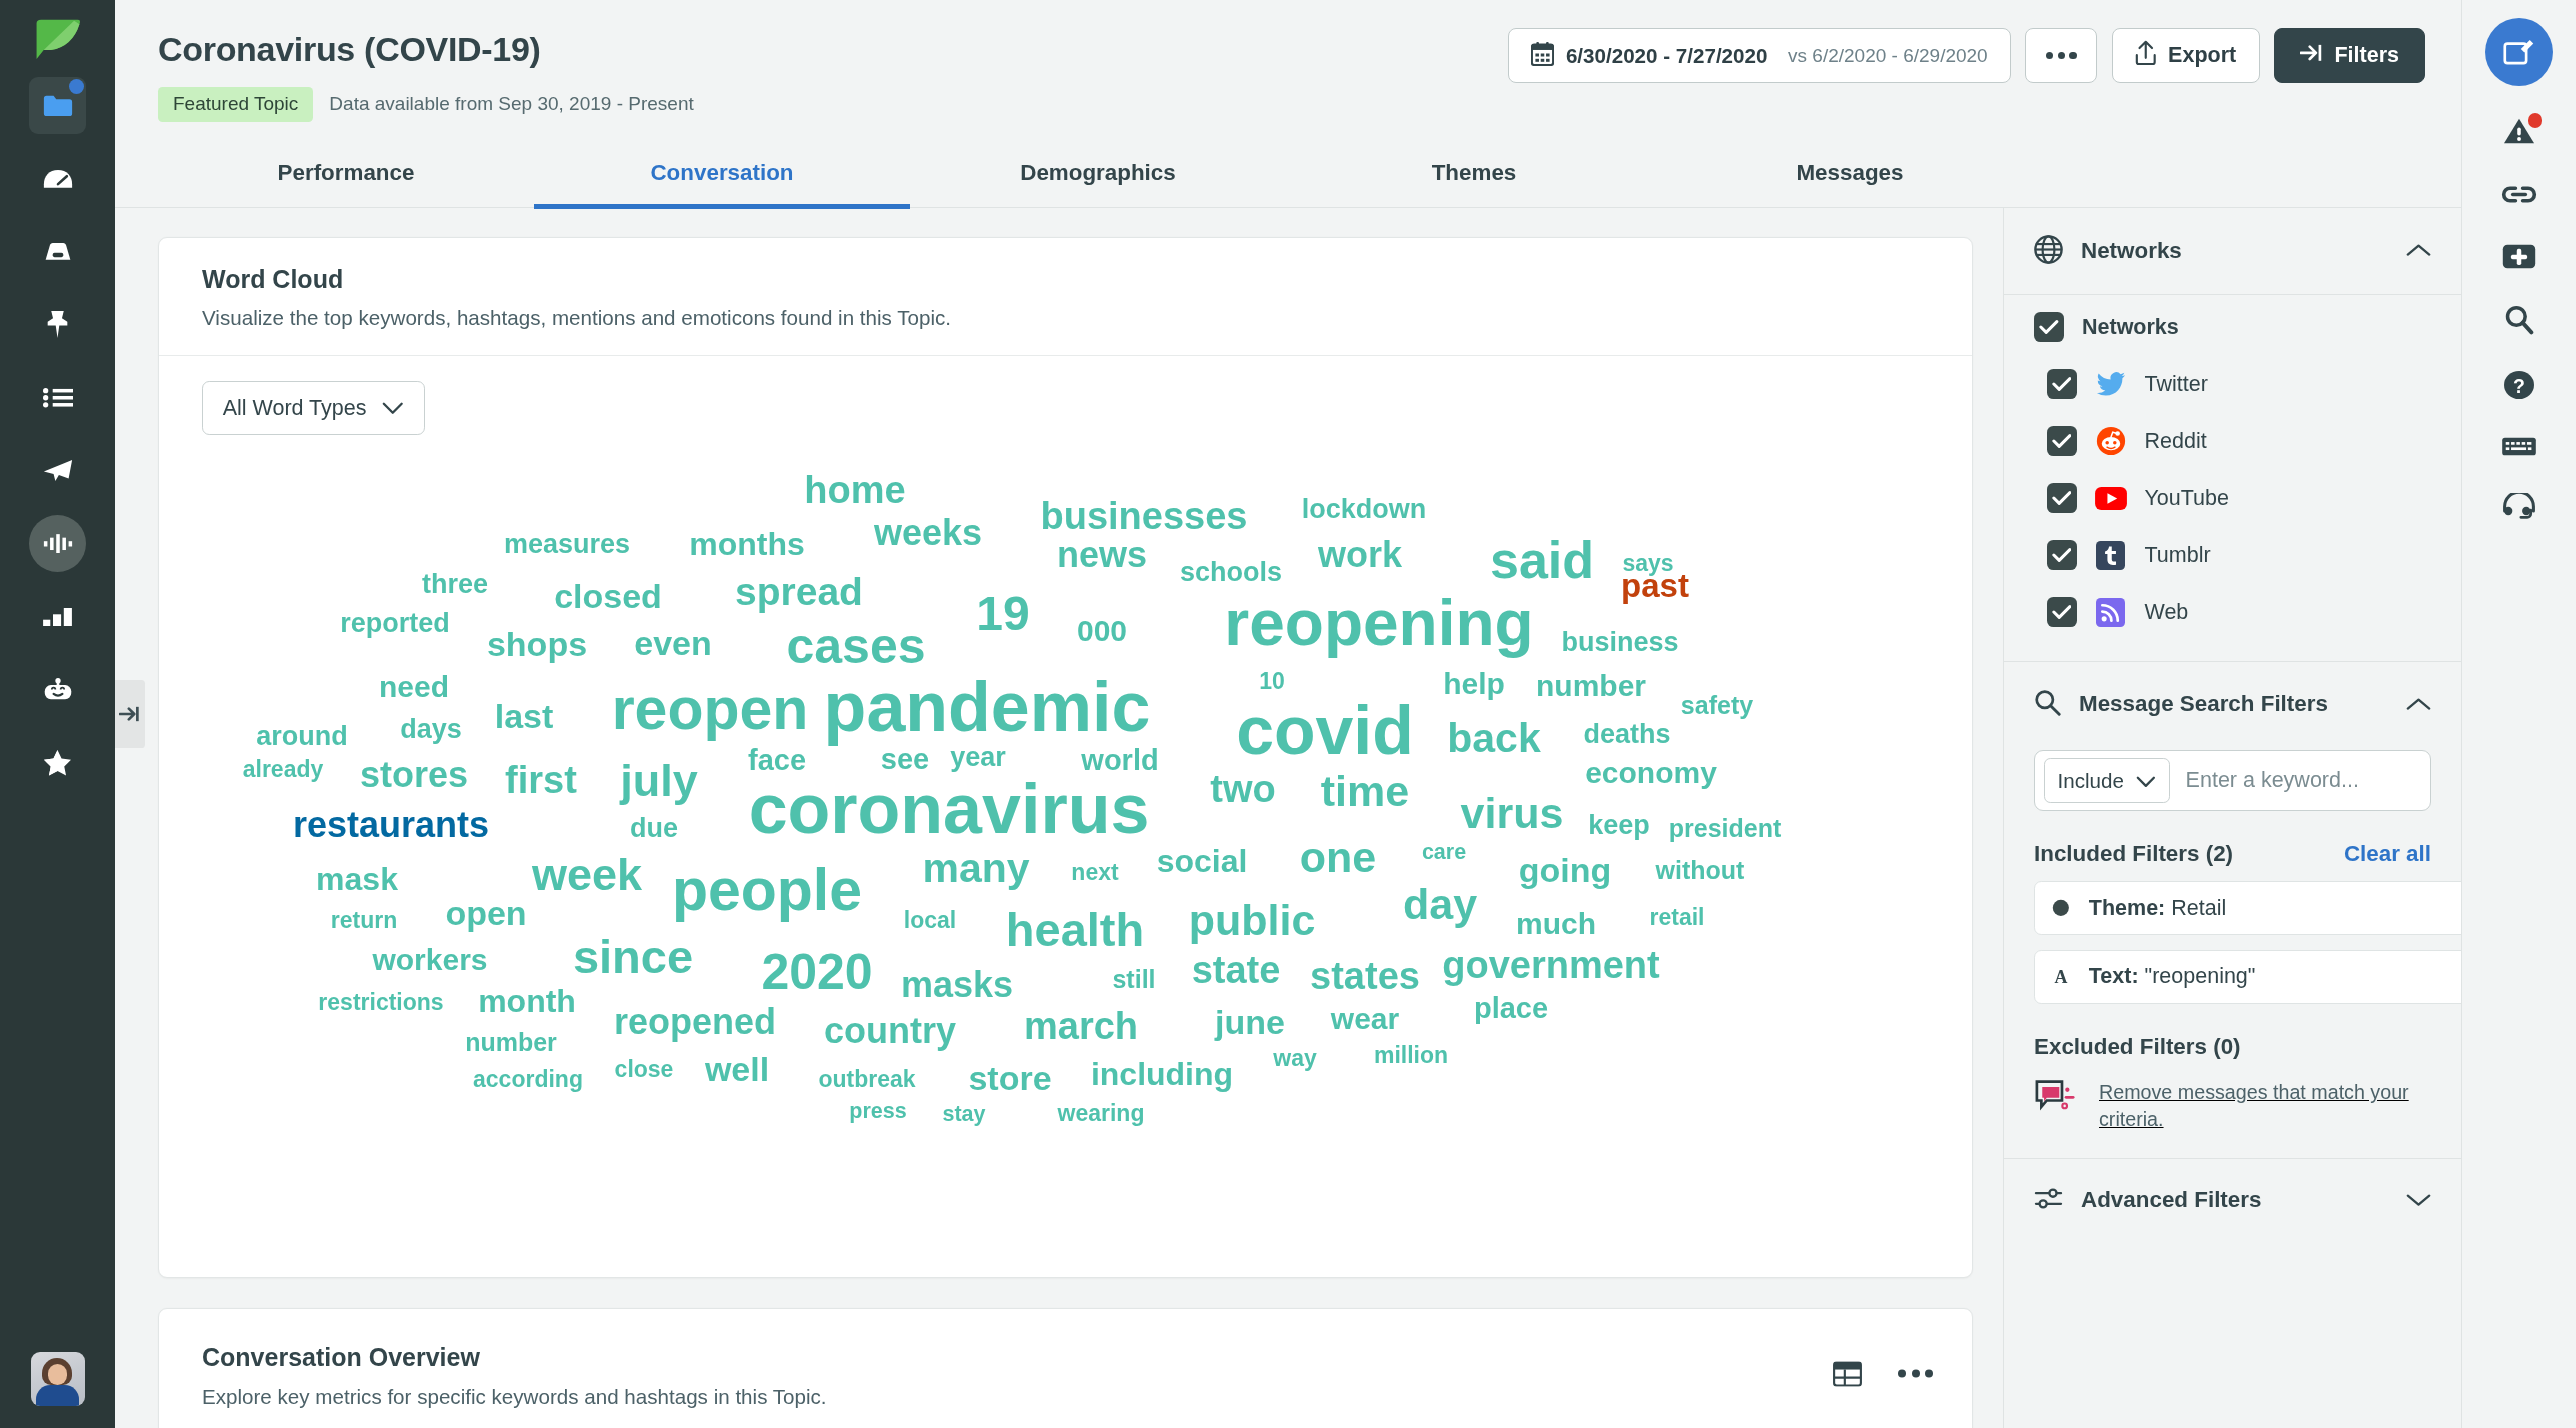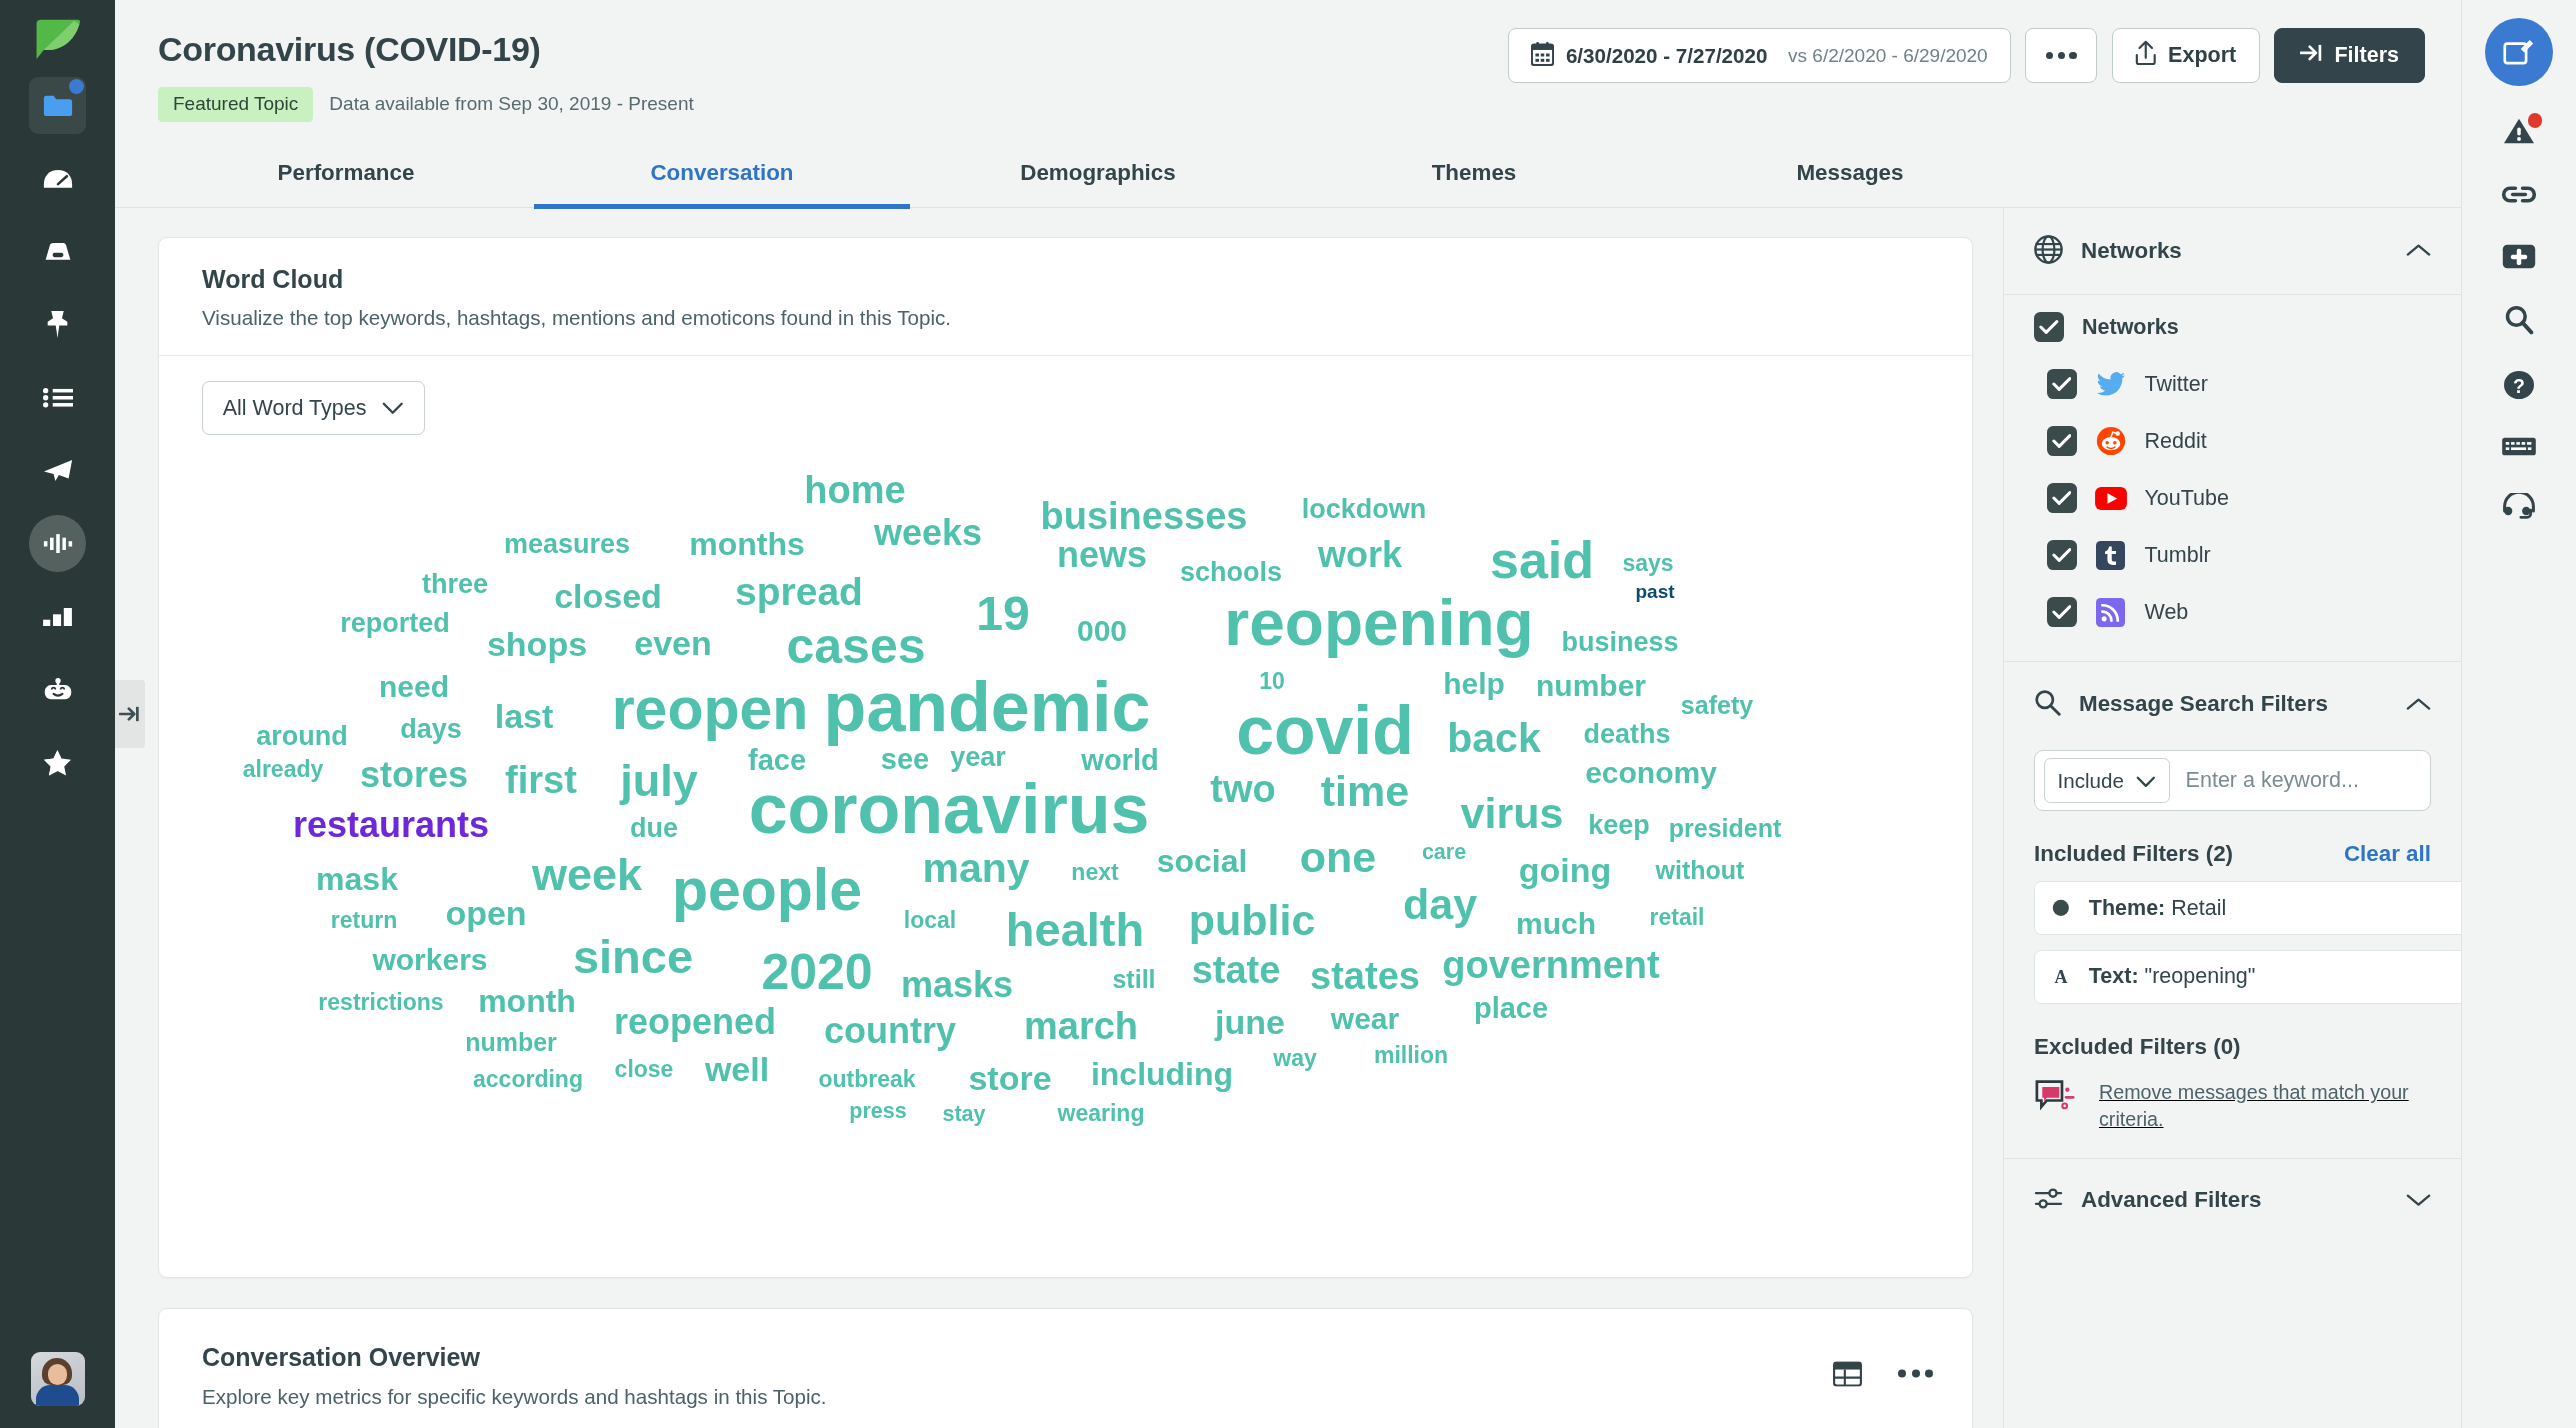--- a/index.html
+++ b/index.html
@@ -414,21 +414,21 @@
               <span class="wc-word" style="font-size: 41px; left: 799px; top: 433px; color: rgb(79, 193, 172);">many</span>
               <span class="wc-word" style="font-size: 39px; left: 622px; top: 156px; color: rgb(79, 193, 172);">spread</span>
               <span class="wc-word" style="font-size: 38px; left: 967px; top: 81px; color: rgb(79, 193, 172);">businesses</span>
               <span class="wc-word" style="font-size: 38px; left: 1066px; top: 354px; color: rgb(79, 193, 172);">two</span>
               <span class="wc-word" style="font-size: 38px; left: 1059px; top: 535px; color: rgb(79, 193, 172);">state</span>
               <span class="wc-word" style="font-size: 38px; left: 1188px; top: 541px; color: rgb(79, 193, 172);">states</span>
               <span class="wc-word" style="font-size: 38px; left: 1374px; top: 530px; color: rgb(79, 193, 172);">government</span>
               <span class="wc-word" style="font-size: 38px; left: 904px; top: 591px; color: rgb(79, 193, 172);">march</span>
               <span class="wc-word" style="font-size: 36px; left: 713px; top: 596px; color: rgb(79, 193, 172);">country</span>
               <span class="wc-word" style="font-size: 36px; left: 780px; top: 550px; color: rgb(79, 193, 172);">masks</span>
-              <span class="wc-word" style="font-size: 36px; left: 214px; top: 390px; color: #6d28d9;">restaurants</span>
+              <span class="wc-word" style="font-size: 36px; left: 214px; top: 390px; color: #0369a1;">restaurants</span>
               <span class="wc-word" style="font-size: 38px; left: 364px; top: 345px; color: rgb(79, 193, 172);">first</span>
               <span class="wc-word" style="font-size: 36px; left: 237px; top: 340px; color: rgb(79, 193, 172);">stores</span>
               <span class="wc-word" style="font-size: 36px; left: 751px; top: 98px; color: rgb(79, 193, 172);">weeks</span>
               <span class="wc-word" style="font-size: 38px; left: 678px; top: 55px; color: rgb(79, 193, 172);">home</span>
               <span class="wc-word" style="font-size: 36px; left: 518px; top: 587px; color: rgb(79, 193, 172);">reopened</span>
               <span class="wc-word" style="font-size: 36px; left: 1183px; top: 120px; color: rgb(79, 193, 172);">work</span>
               <span class="wc-word" style="font-size: 36px; left: 925px; top: 120px; color: rgb(79, 193, 172);">news</span>
               <span class="wc-word" style="font-size: 34px; left: 431px; top: 161px; color: rgb(79, 193, 172);">closed</span>
               <span class="wc-word" style="font-size: 32px; left: 570px; top: 109px; color: rgb(79, 193, 172);">months</span>
               <span class="wc-word" style="font-size: 32px; left: 350px; top: 566px; color: rgb(79, 193, 172);">month</span>
@@ -462,21 +462,21 @@
               <span class="wc-word" style="font-size: 27px; left: 1443px; top: 207px; color: rgb(79, 193, 172);">business</span>
               <span class="wc-word" style="font-size: 27px; left: 801px; top: 322px; color: rgb(79, 193, 172);">year</span>
               <span class="wc-word" style="font-size: 27px; left: 218px; top: 188px; color: rgb(79, 193, 172);">reported</span>
               <span class="wc-word" style="font-size: 27px; left: 254px; top: 294px; color: rgb(79, 193, 172);">days</span>
               <span class="wc-word" style="font-size: 27px; left: 125px; top: 301px; color: rgb(79, 193, 172);">around</span>
               <span class="wc-word" style="font-size: 27px; left: 278px; top: 149px; color: rgb(79, 193, 172);">three</span>
               <span class="wc-word" style="font-size: 27px; left: 477px; top: 393px; color: rgb(79, 193, 172);">due</span>
               <span class="wc-word" style="font-size: 30px; left: 925px; top: 196px; color: rgb(79, 193, 172);">000</span>
               <span class="wc-word" style="font-size: 23px; left: 1095px; top: 246px; color: rgb(79, 193, 172);">10</span>
               <span class="wc-word" style="font-size: 23px; left: 1471px; top: 128px; color: rgb(79, 193, 172);">says</span>
-              <span class="wc-word" style="font-size: 19px; left: 1478px; top: 156px; color: #0c4a6e;">past</span>
+              <span class="wc-word" style="font-size: 33px; left: 1478px; top: 150px; color: #c2410c;">past</span>
               <span class="wc-word" style="font-size: 25px; left: 1540px; top: 270px; color: rgb(79, 193, 172);">safety</span>
               <span class="wc-word" style="font-size: 25px; left: 1548px; top: 393px; color: rgb(79, 193, 172);">president</span>
               <span class="wc-word" style="font-size: 25px; left: 1523px; top: 435px; color: rgb(79, 193, 172);">without</span>
               <span class="wc-word" style="font-size: 23px; left: 1500px; top: 482px; color: rgb(79, 193, 172);">retail</span>
               <span class="wc-word" style="font-size: 21.5px; left: 1267px; top: 418px; color: rgb(79, 193, 172);">care</span>
               <span class="wc-word" style="font-size: 23px; left: 918px; top: 437px; color: rgb(79, 193, 172);">next</span>
               <span class="wc-word" style="font-size: 23px; left: 753px; top: 485px; color: rgb(79, 193, 172);">local</span>
               <span class="wc-word" style="font-size: 25px; left: 957px; top: 544px; color: rgb(79, 193, 172);">still</span>
               <span class="wc-word" style="font-size: 23px; left: 1118px; top: 623px; color: rgb(79, 193, 172);">way</span>
               <span class="wc-word" style="font-size: 23px; left: 1234px; top: 620px; color: rgb(79, 193, 172);">million</span>

